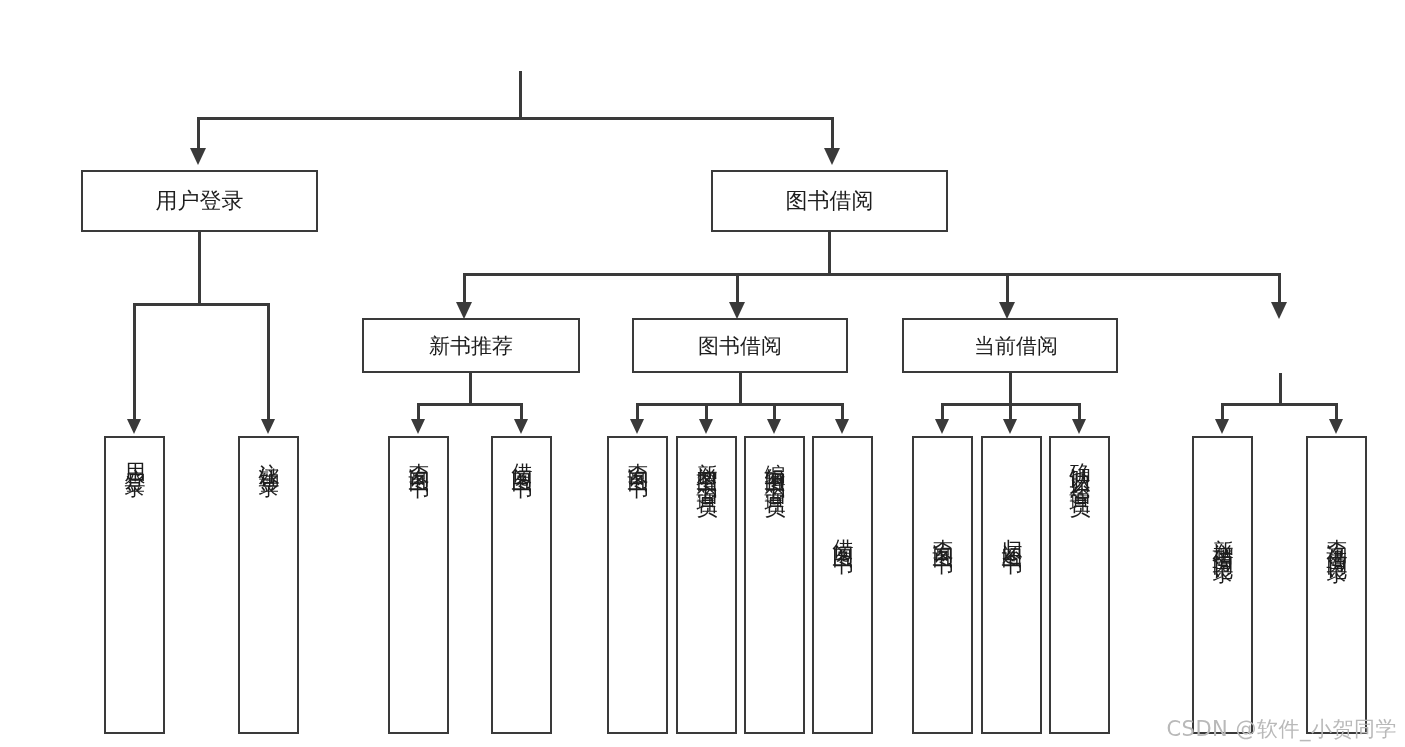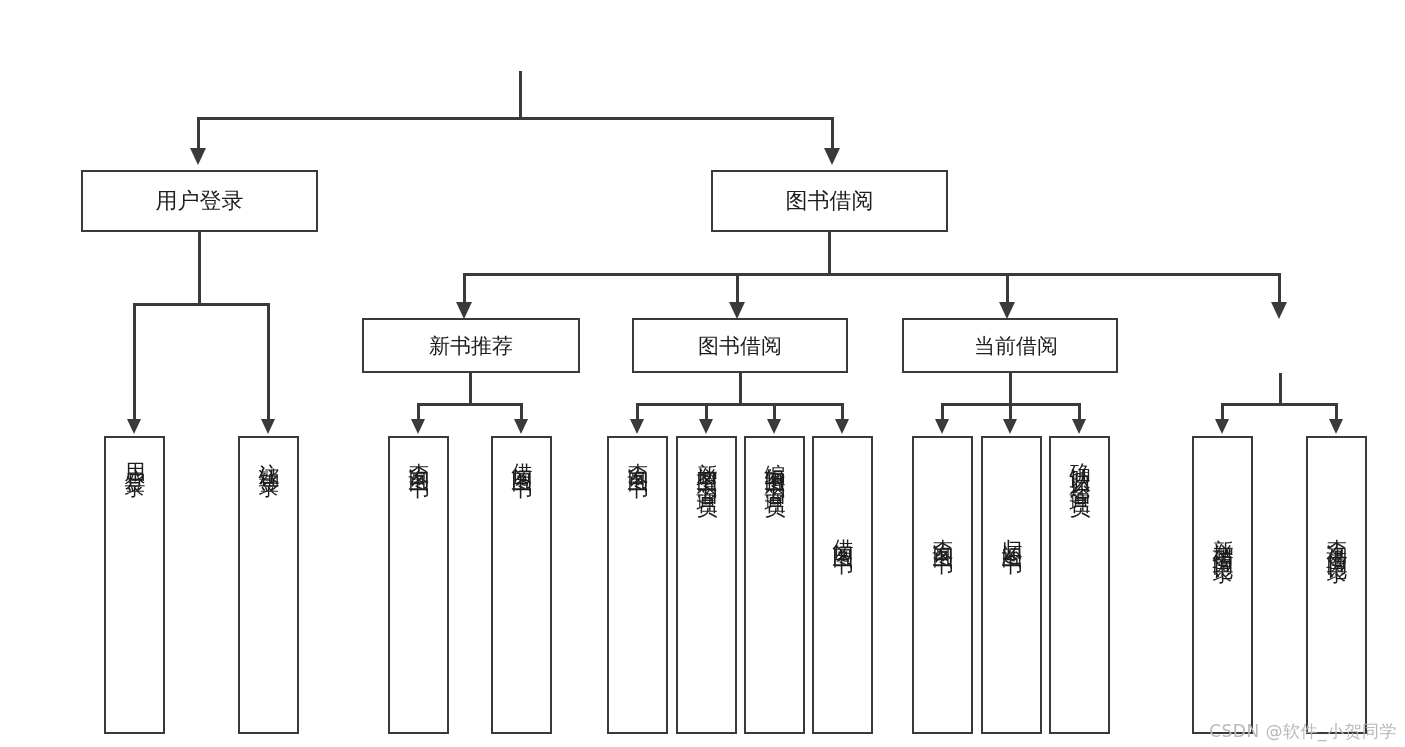--- a/index.html
+++ b/index.html
@@ -68,21 +68,21 @@
   }
   .arrow.small {
     border-left-width: 7px;
     border-right-width: 7px;
     border-top-width: 15px;
   }
   #watermark {
     position: absolute;
     right: 8px;
     bottom: 4px;
-    font-size: 17px;
+    font-size: 21px;
     color: #b9b9b9;
     letter-spacing: 0.5px;
     white-space: nowrap;
   }
 </style>
 </head>
 <body>
 
 <div id="canvas">
 

